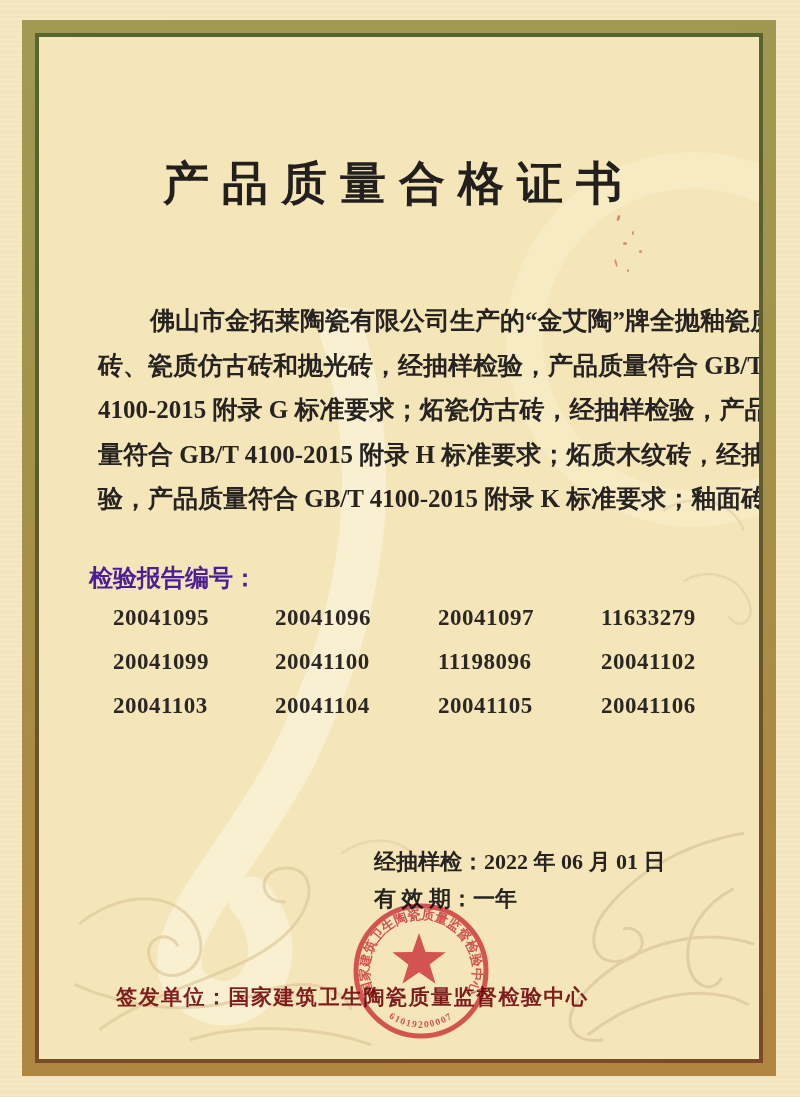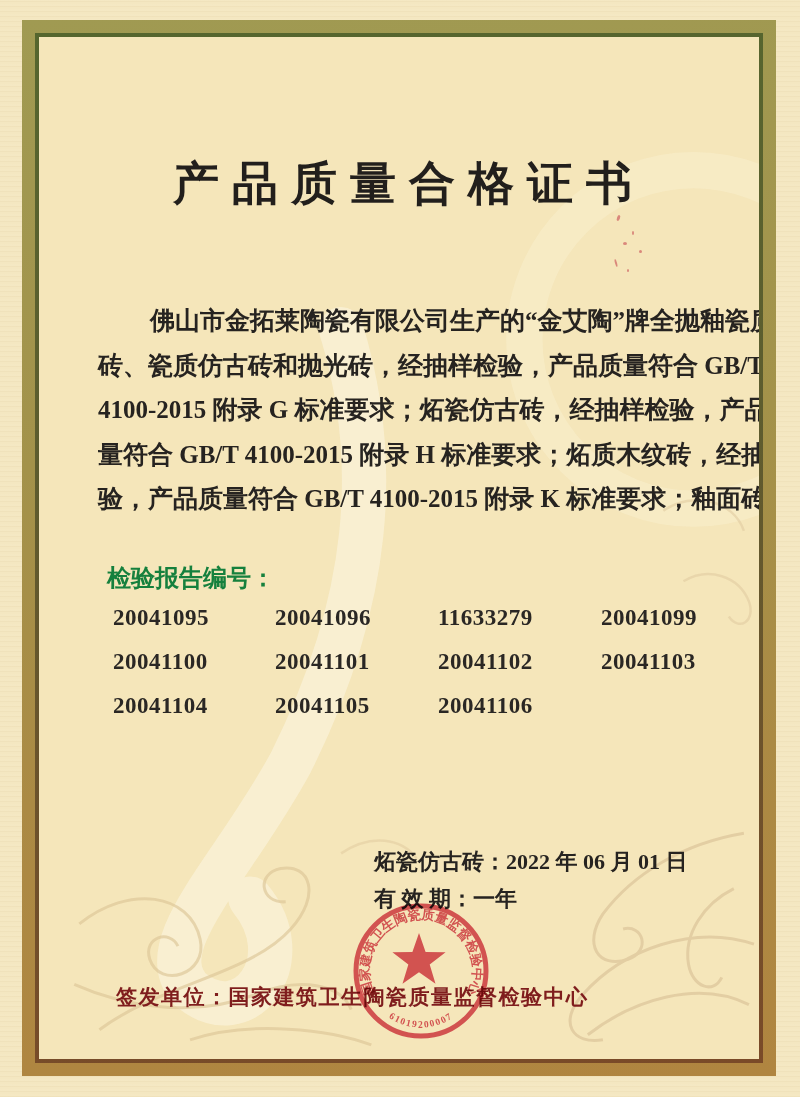--- a/index.html
+++ b/index.html
@@ -36,37 +36,37 @@
     background:#f5e6ba;
     overflow:hidden;
   }
   .decor { position:absolute; inset:0; z-index:0; pointer-events:none; }
 
   .title {
     position:absolute; left:0; top:116px; width:100%;
     text-align:center;
     font-family:"DejaVu Sans","Liberation Sans",sans-serif;
     font-weight:bold; font-size:46px; letter-spacing:13px;
-    color:#221f1c; z-index:2;margin-left:10px;
+    color:#221f1c; z-index:2;
   }
 
   .speck { position:absolute; background:#c84a52; border-radius:50%; opacity:.6; z-index:2; }
 
   .body-text {
     position:absolute; left:59px; top:262px; width:600px; z-index:2;
     font-size:25px; font-weight:bold; color:#262320;
     line-height:44.6px;
   }
   .body-line { text-align:justify; text-align-last:justify; white-space:nowrap; }
   .body-line.first { padding-left:52px; }
   .body-line.last { text-align-last:left; }
 
   .report-label {
-    position:absolute; left:68px; top:525px; z-index:2;
-    font-size:24px; font-weight:bold; color:#15803d;
+    position:absolute; left:50px; top:525px; z-index:2;
+    font-size:24px; font-weight:bold; color:#4c1d95;
   }
   .numbers-grid {
     position:absolute; left:74px; top:568px; width:620px; z-index:2;
     display:grid; grid-template-columns:162px 163px 163px auto;
     grid-auto-rows:44px; align-items:start;
   }
   .report-number { font-size:23px; font-weight:bold; color:#2a2724; letter-spacing:.5px; }
 
   .footer-block { position:absolute; left:335px; top:810px; z-index:2; }
   .footer-row { height:37px; font-size:22px; font-weight:bold; color:#262320; white-space:nowrap; }
@@ -139,34 +139,35 @@
         <div class="body-line">4100-2015 附录 G 标准要求；炻瓷仿古砖，经抽样检验，产品质</div>
         <div class="body-line">量符合 GB/T 4100-2015 附录 H 标准要求；炻质木纹砖，经抽样检</div>
         <div class="body-line">验，产品质量符合 GB/T 4100-2015 附录 K 标准要求；釉面砖，经</div>
       </div>
 
       <div class="report-label">检验报告编号：</div>
 
       <div class="numbers-grid">
         <span class="report-number">20041095</span>
         <span class="report-number">20041096</span>
+        <span class="report-number">20041097</span>
         <span class="report-number">11633279</span>
         <span class="report-number">20041099</span>
         <span class="report-number">20041100</span>
-        <span class="report-number">20041101</span>
+        <span class="report-number">11198096</span>
         <span class="report-number">20041102</span>
         <span class="report-number">20041103</span>
         <span class="report-number">20041104</span>
         <span class="report-number">20041105</span>
         <span class="report-number">20041106</span>
       </div>
 
       <div class="footer-block">
         <div class="footer-row">
-          <span>炻瓷仿古砖：</span><span>2022 年 06 月 01 日</span>
+          <span>经抽样检：</span><span>2022 年 06 月 01 日</span>
         </div>
         <div class="footer-row">
           <span>有 效 期：</span><span>一年</span>
         </div>
       </div>
 
       <div class="issuer-line">
         <span>签发单位：</span><span>国家建筑卫生陶瓷质量监督检验中心</span>
       </div>
 

